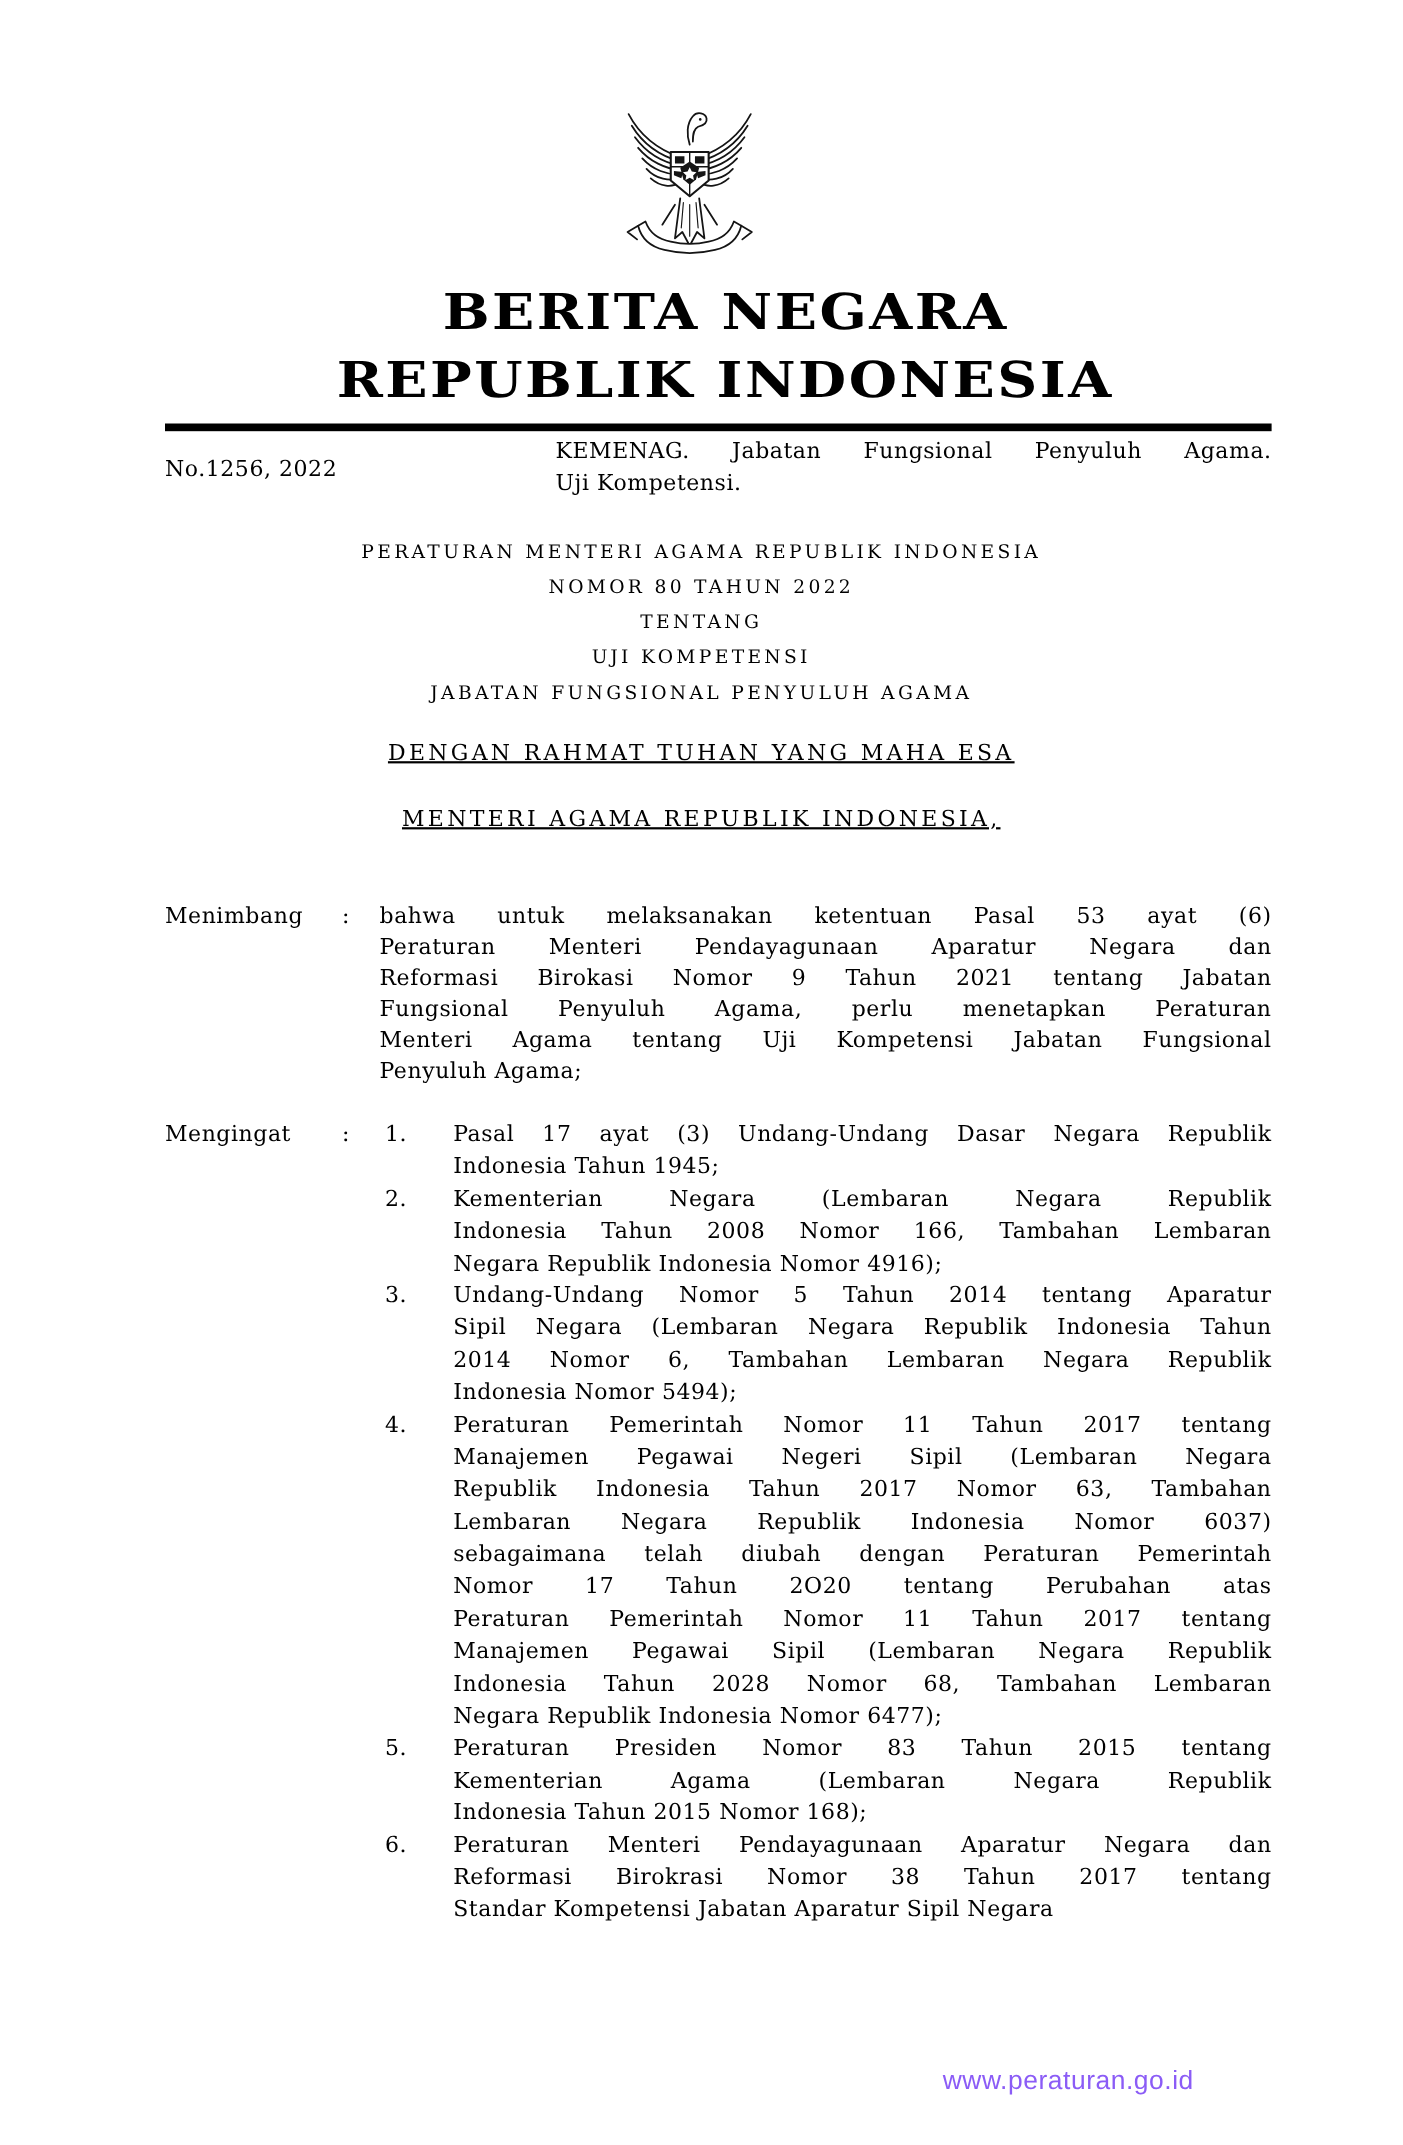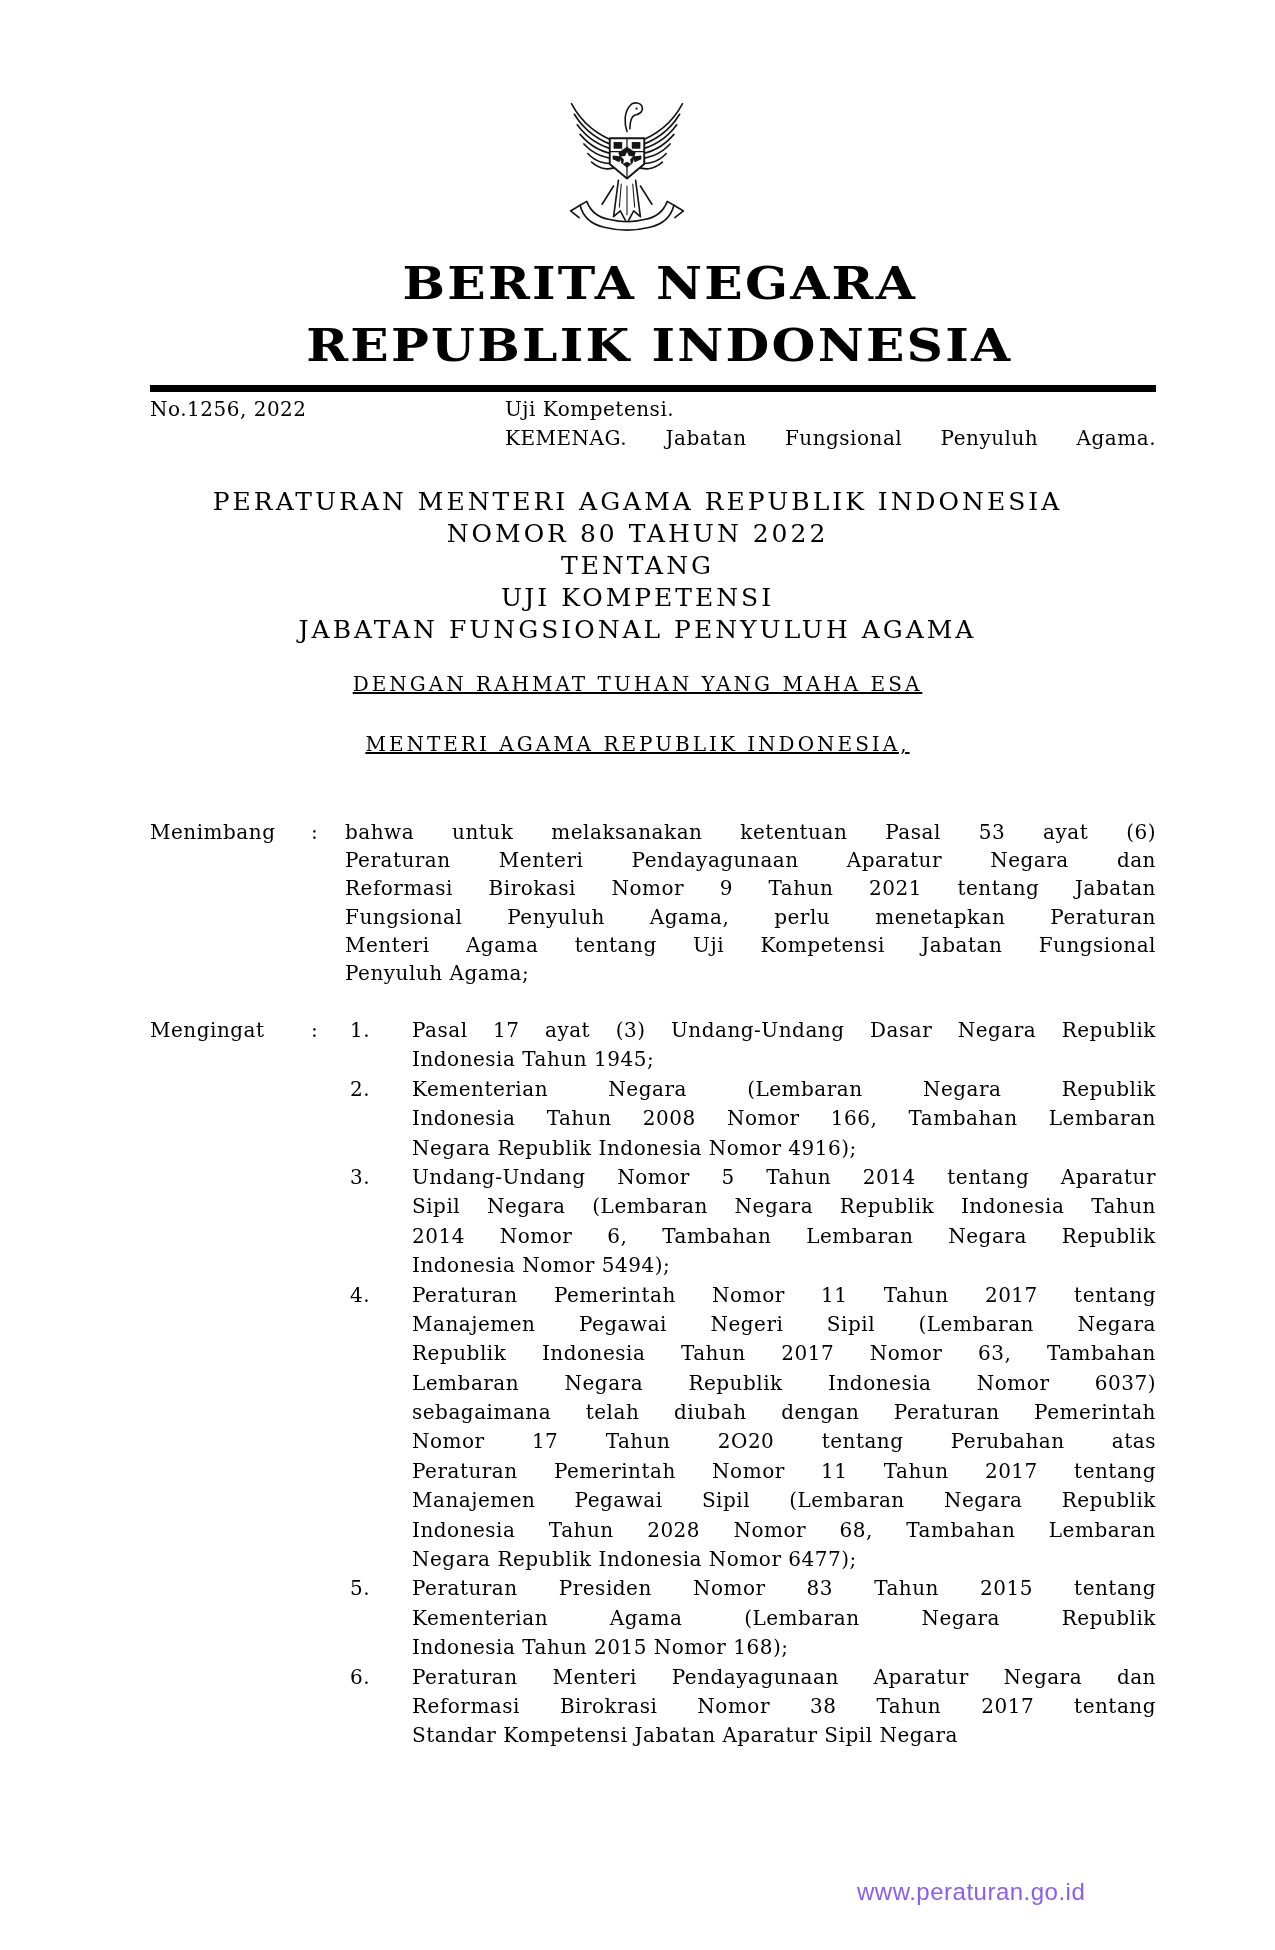--- a/index.html
+++ b/index.html
@@ -9,25 +9,25 @@
   }
   
   .emblem{position:absolute;left:560px;top:86px;width:134px;height:158px;}
   
   .masthead{position:absolute;left:0;top:253px;width:100%;text-align:center;
     font-weight:bold;font-size:45px;line-height:62px;letter-spacing:2px;}
   .masthead .mline{display:block;margin-left:44px;}
   .masthead .mline span{display:inline-block;transform:scaleX(1.12);transform-origin:center;white-space:nowrap;}
   .rule{position:absolute;left:150px;top:385px;width:1006px;height:7px;background:#000;}
   
-  .hdr-number{position:absolute;left:150px;top:395px;font-size:20px;line-height:29px;letter-spacing:0.5px;}
+  .hdr-number{position:absolute;left:150px;top:412px;font-size:20px;line-height:29px;letter-spacing:0.5px;}
   .hdr-subject{position:absolute;left:505px;top:395px;width:651px;font-size:20px;line-height:29px;letter-spacing:0.5px;}
   
   .doc-title{position:absolute;left:0;top:486px;width:100%;text-align:center;
-    font-size:25px;letter-spacing:3px;}
+    font-size:17px;letter-spacing:3px;}
   .doc-title .line{height:32px;line-height:32px;}
   .center-line{position:absolute;left:0;width:100%;text-align:center;font-size:20px;
     letter-spacing:3px;line-height:32px;text-decoration:underline;}
   .invocation{top:668px;}
   .authority{top:728px;}
   
   .sec-label{position:absolute;left:150px;font-size:20px;letter-spacing:0.5px;}
   .sec-colon{position:absolute;left:311px;font-size:20px;}
   .lbl-menimbang,.colon-menimbang{top:818px;line-height:28.2px;}
   .lbl-mengingat,.colon-mengingat{top:1016px;line-height:29.4px;}
@@ -86,22 +86,22 @@
 
   <div class="masthead">
     <div class="mline"><span>BERITA NEGARA</span></div>
     <div class="mline"><span>REPUBLIK INDONESIA</span></div>
   </div>
 
   <div class="rule"></div>
 
   <div class="hdr-number">No.1256, 2022</div>
   <div class="hdr-subject">
+      <div class="line jl">KEMENAG. Jabatan Fungsional Penyuluh Agama.</div>
       <div class="line">Uji Kompetensi.</div>
-      <div class="line jl">KEMENAG. Jabatan Fungsional Penyuluh Agama.</div>
     </div>
 
   <div class="doc-title">
       <div class="line">PERATURAN MENTERI AGAMA REPUBLIK INDONESIA</div>
       <div class="line">NOMOR 80 TAHUN 2022</div>
       <div class="line">TENTANG</div>
       <div class="line">UJI KOMPETENSI</div>
       <div class="line">JABATAN FUNGSIONAL PENYULUH AGAMA</div>
     </div>
 

